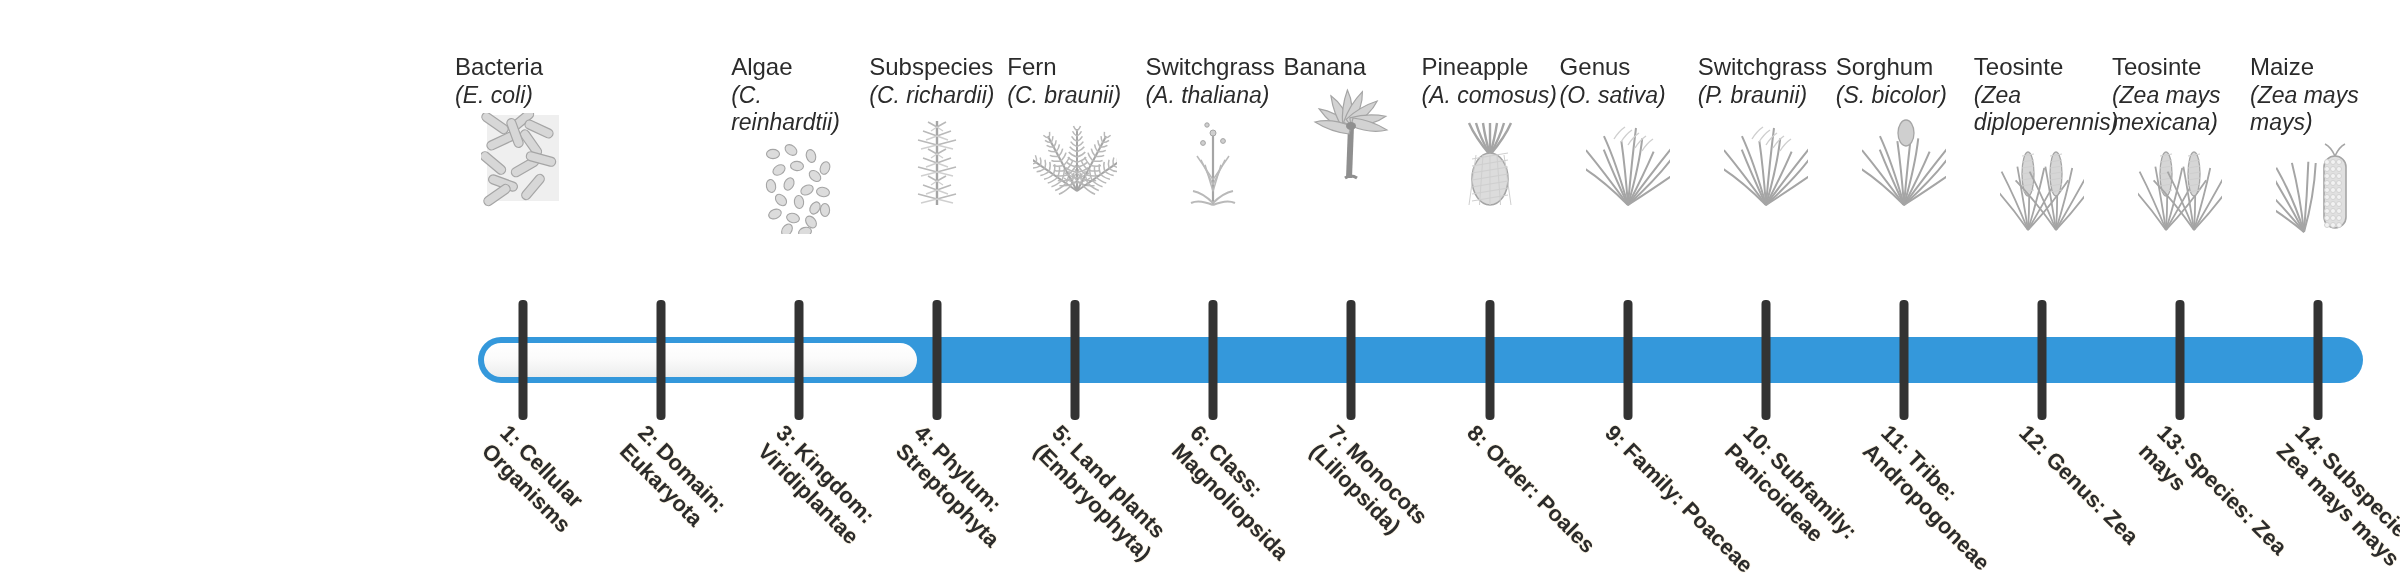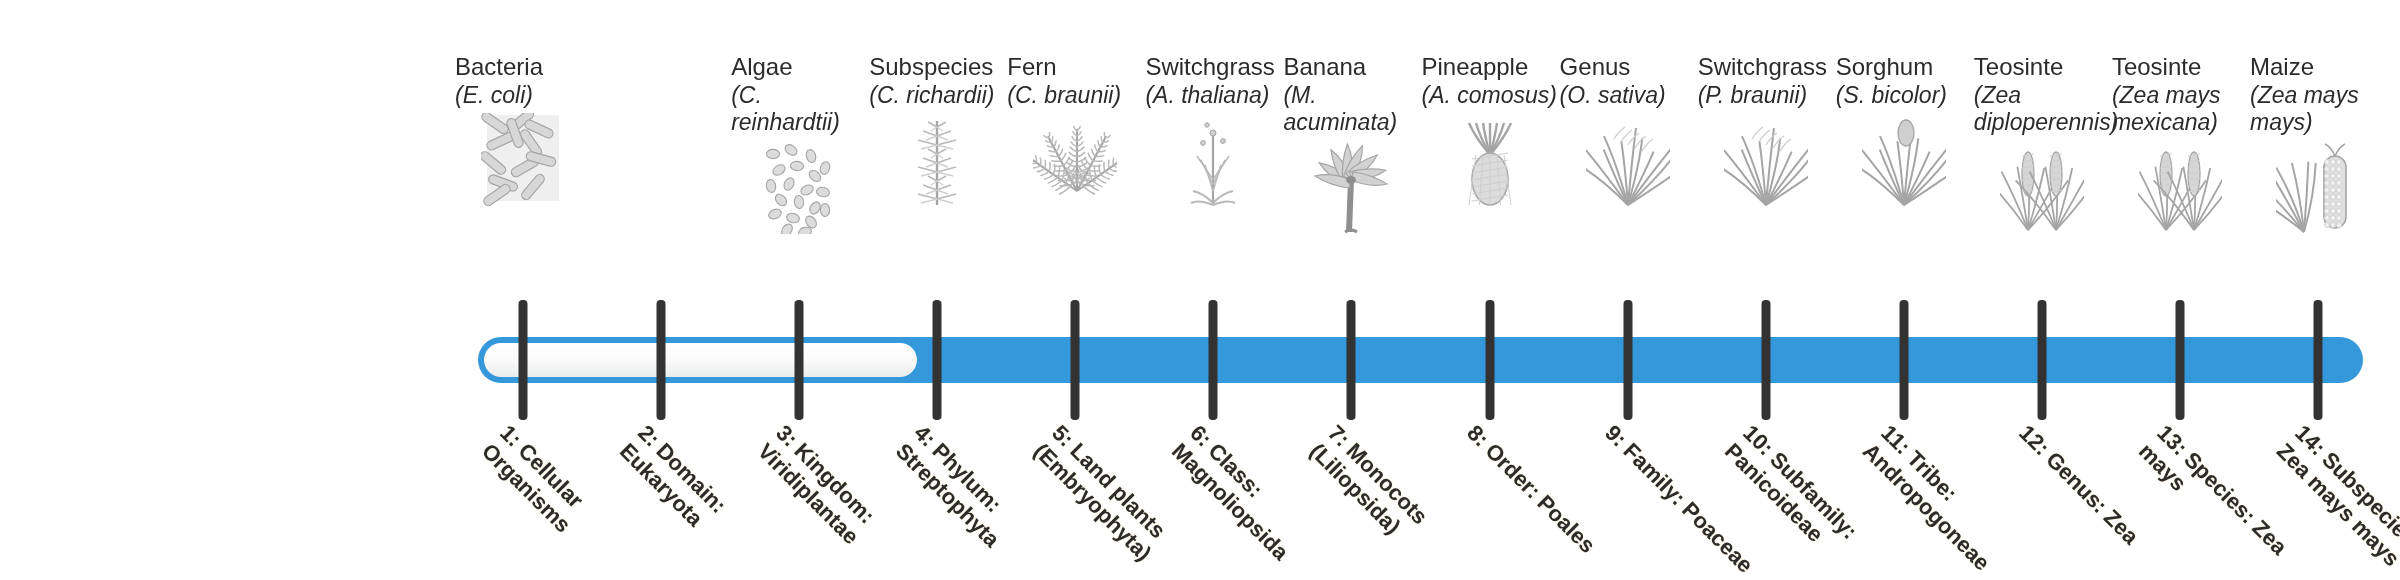--- a/index.html
+++ b/index.html
@@ -406,21 +406,20 @@
             <path d="M42 78.33333333333333 L50 51.75" stroke="#b9b9b9" stroke-width="1.5"></path>
             <circle cx="42" cy="20" r="3" fill="#cfcfcf" stroke="#a5a5a5" stroke-width="1"></circle>
             <circle cx="32" cy="30" r="2.4" fill="#cfcfcf" stroke="#a5a5a5" stroke-width="1"></circle>
             <circle cx="52" cy="28" r="2.4" fill="#cfcfcf" stroke="#a5a5a5" stroke-width="1"></circle>
             <circle cx="36" cy="12" r="2.2" fill="#cfcfcf" stroke="#a5a5a5" stroke-width="1"></circle>
           </svg>
         </div>
       </div>
       <div class="species-col" style="left: 805.462px; width: 136px;">
         <div class="sp-common">Banana</div>
-        <div class="sp-sci">(M. acuminata)</div>
         <div class="sp-art">
           <svg width="84" height="94" viewBox="0 0 84 94">
             <path d="M40 92 L42 40" stroke="#8f8f8f" stroke-width="6"></path>
             <g transform="translate(42,40) rotate(-68)">
                 <path d="M0 0 q 8 -20 4 -36 q -10 16 -12 34 z" fill="#d2d2d2" stroke="#a5a5a5" stroke-width="1.2"></path>
               </g>
             <g transform="translate(42,40) rotate(-40)">
                 <path d="M0 0 q 8 -20 4 -36 q -10 16 -12 34 z" fill="#d2d2d2" stroke="#a5a5a5" stroke-width="1.2"></path>
               </g>
             <g transform="translate(42,40) rotate(-12)">

